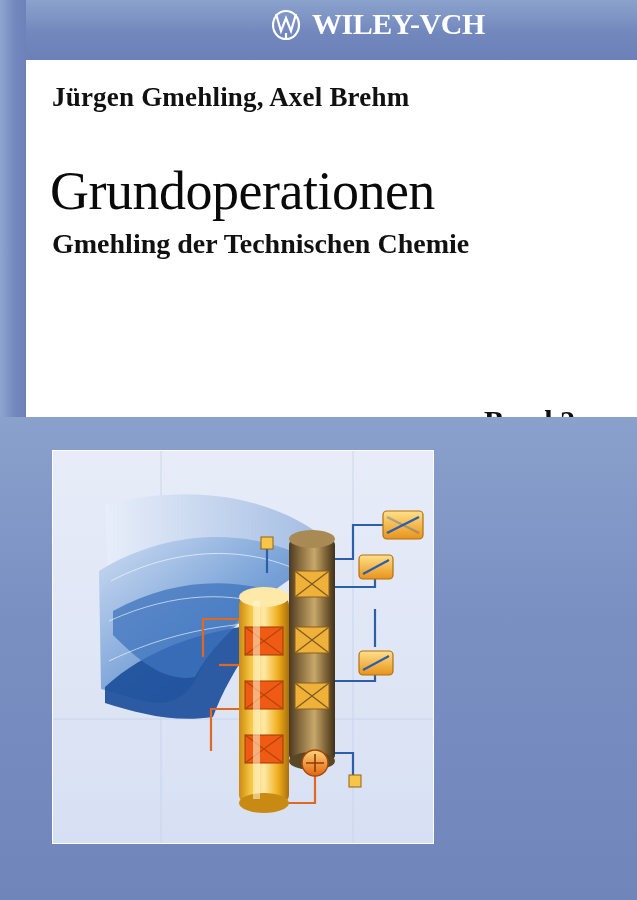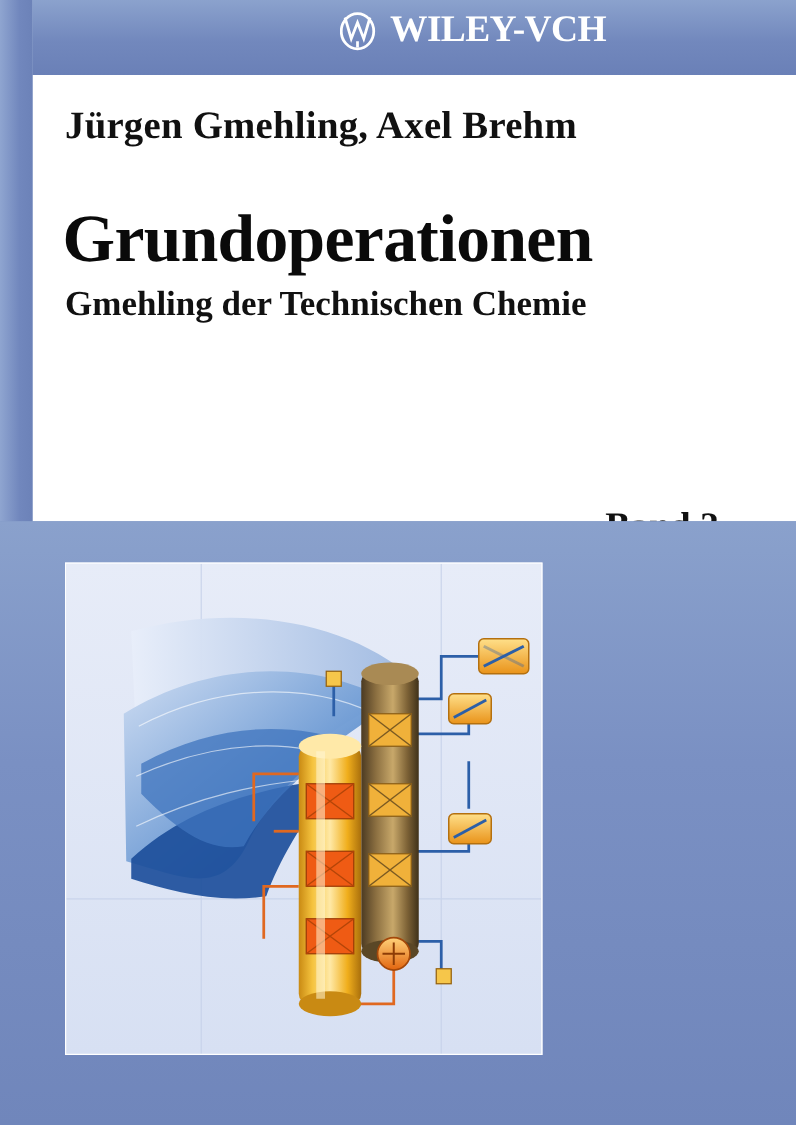--- a/index.html
+++ b/index.html
@@ -69,32 +69,32 @@
     letter-spacing: -0.5px;
     line-height: 1;
     white-space: nowrap;
   }
 
   
   .authors {
     position: absolute;
     left: 52px;
     top: 82px;
-    font-size: 31px;
+    font-size: 27px;
     font-weight: bold;
     color: #111111;
     letter-spacing: 0.2px;
     white-space: nowrap;
   }
   .title {
     position: absolute;
     left: 50px;
     top: 124px;
     font-size: 54px;
-    font-weight: bold;
+    font-weight: normal;
     color: #0a0a0a;
     letter-spacing: -0.5px;
     white-space: nowrap;
   }
   .subtitle {
     position: absolute;
     left: 52px;
     top: 228px;
     font-size: 28px;
     font-weight: bold;

